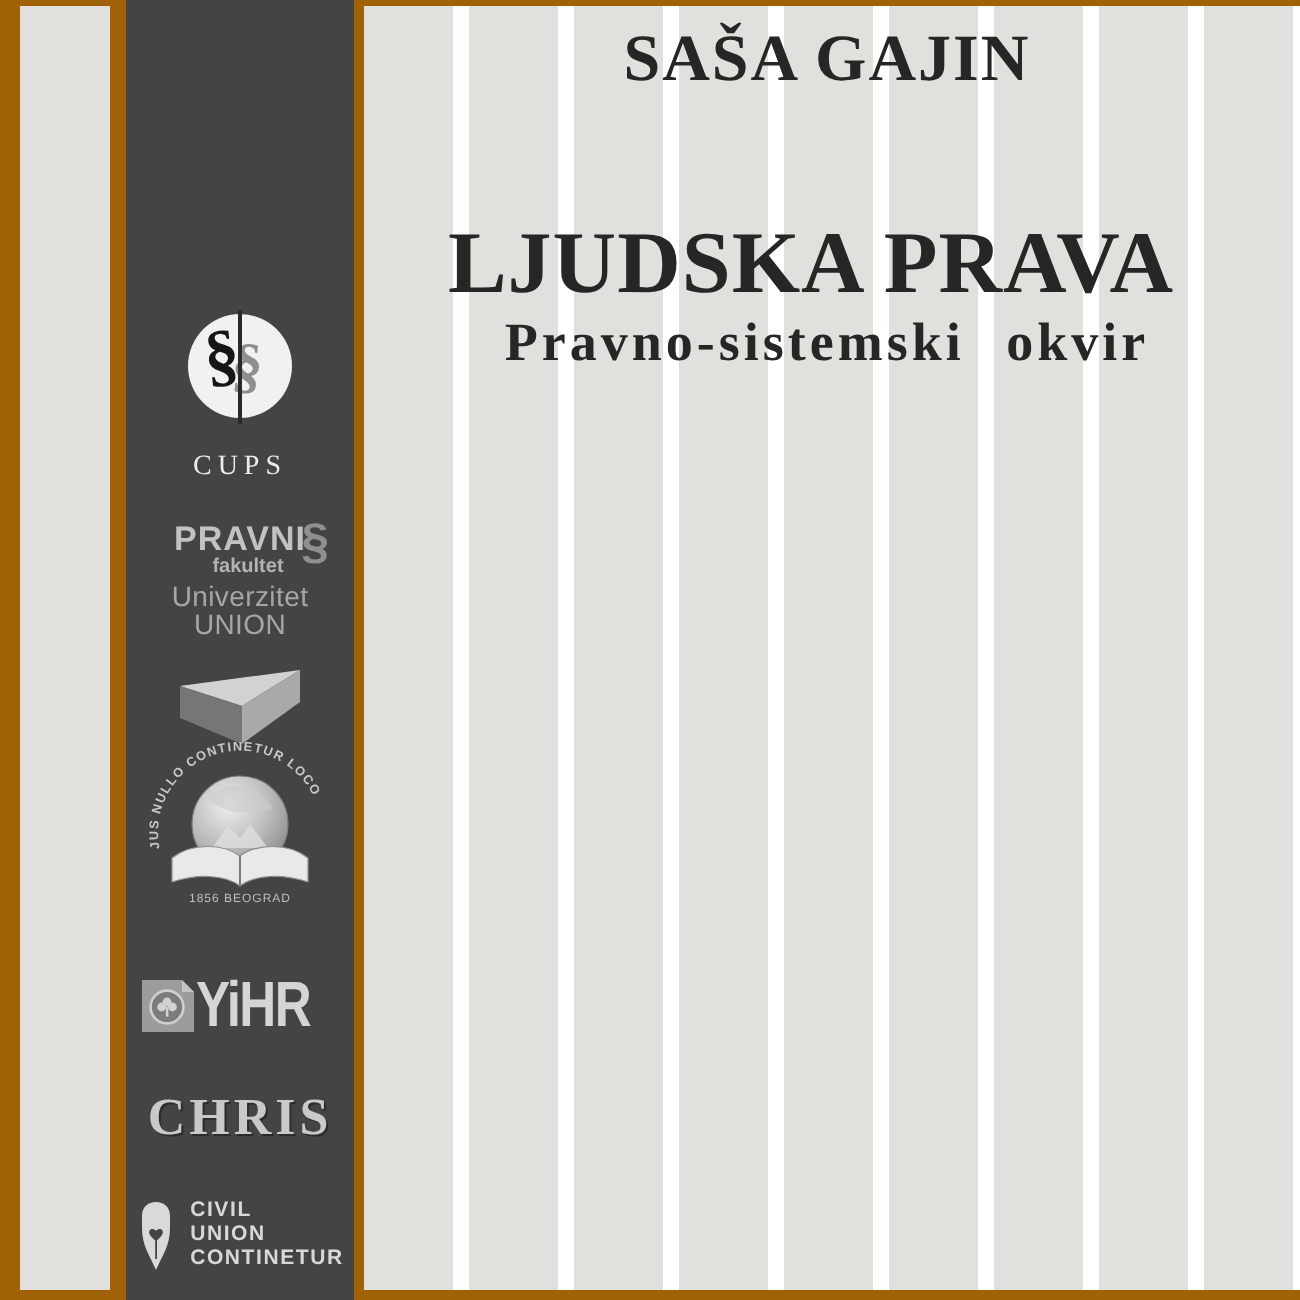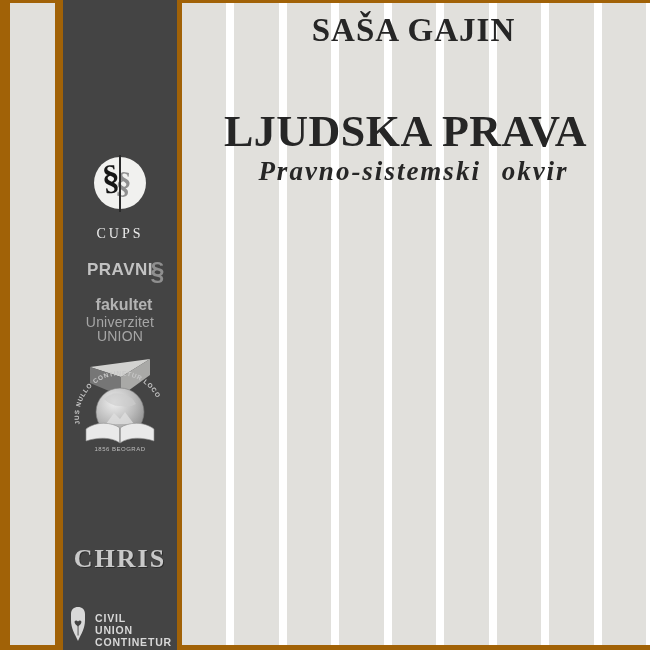--- a/index.html
+++ b/index.html
@@ -13,47 +13,47 @@
   .stripes-right{position:absolute;left:182px;right:0;top:3px;height:642px;
       background:repeating-linear-gradient(90deg,var(--stripe) 0 44.5px,#ffffff 44.5px 52.5px);}
   
   .band{position:absolute;left:63px;top:0;width:114px;height:650px;background:var(--band);}
   .logo{position:absolute;left:0;right:0;display:flex;flex-direction:column;align-items:center;}
   
   .text-block{position:absolute;left:177px;width:473px;top:0;text-align:center;
       color:var(--title-text);font-family:"Liberation Serif",serif;font-weight:bold;}
   .author{position:absolute;left:0;right:0;top:12px;font-size:33px;letter-spacing:1px;}
   .title{position:absolute;left:0;right:16px;top:106px;font-size:44px;letter-spacing:.5px;}
-  .subtitle{position:absolute;left:0;right:0;top:156px;font-size:27px;letter-spacing:2px;word-spacing:12px;font-style:italic;}
+  .subtitle{position:absolute;left:0;right:0;top:156px;font-size:27px;letter-spacing:2px;word-spacing:12px;}
   
   .cups-circle{position:relative;width:52px;height:52px;border-radius:50%;background:#f1f1ef;}
   .cups-sec{position:absolute;font-family:"Liberation Serif",serif;font-weight:bold;line-height:1;}
   .cups-sec.black{left:8px;top:3px;font-size:35px;color:#161616;transform:rotate(-6deg);}
   .cups-sec.gray{left:22px;top:10px;font-size:31px;color:#8f8f8f;transform:rotate(6deg);}
   .cups-line{position:absolute;left:25px;top:-2px;width:1.5px;height:57px;background:#2a2a2a;}
   .cups-label{margin-top:17px;font-family:"Liberation Serif",serif;font-size:14px;
       letter-spacing:3px;color:#ececec;}
   
   .pf{position:relative;color:#c2c2c2;text-align:center;line-height:1;}
   .pf-l1{font-size:17px;font-weight:800;letter-spacing:.5px;position:relative;display:inline-block;}
   .pf-sec{position:absolute;right:-12px;top:-2px;font-size:25px;font-weight:bold;color:#8f8f8f;}
-  .pf-l2{font-size:16px;font-weight:800;color:#b3b3b3;margin-top:19px;margin-left:8px;}
+  .pf-l2{font-size:10px;font-weight:800;color:#b3b3b3;margin-top:0;margin-left:8px;}
   .pf-l3{font-size:14px;color:#a6a6a6;margin-top:2px;letter-spacing:.2px;}
   .pf-prism{margin-top:7px;}
   
   .yihr-row{display:flex;align-items:center;gap:1px;}
   .yihr-text{font-size:32px;font-weight:bold;color:#d5d5d5;line-height:1;
       transform:scaleX(.8);transform-origin:left center;letter-spacing:-1px;}
   
   .chris-text{font-size:26px;font-weight:800;letter-spacing:2px;color:#c9c9c9;
       text-shadow:1px 1px 0 rgba(0,0,0,.35);line-height:1;font-family:Liberation Serif, serif;}
   
   .crd-row{display:flex;align-items:center;gap:7px;}
   .crd-lines{display:flex;flex-direction:column;color:#d8d8d8;font-weight:bold;
-      font-size:10.5px;letter-spacing:.8px;line-height:1.12;margin-top:13px;}
+      font-size:10.5px;letter-spacing:.8px;line-height:1.12;}
 </style>
 </head>
 <body>
 
 <div class="cover">
 
   <div class="stripe-first"></div>
   <div class="stripes-right"></div>
 
   <div class="text-block">
@@ -105,20 +105,34 @@
         <path d="M12,58 C22,50 38,51 46,57 L46,72 C38,66 24,66 12,70 Z" fill="#e9e9e9" stroke="#8d8d8d" stroke-width="0.6"></path>
         <path d="M80,58 C70,50 54,51 46,57 L46,72 C54,66 68,66 80,70 Z" fill="#e9e9e9" stroke="#8d8d8d" stroke-width="0.6"></path>
         <line x1="46" y1="57" x2="46" y2="72" stroke="#6f6f6f" stroke-width="0.8"></line>
         <text font-family="Liberation Sans, sans-serif" font-size="6.4" font-weight="bold" fill="#c8c8c8" letter-spacing="0.7">
           <textPath href="#sealArc" startOffset="5">JUS NULLO CONTINETUR LOCO</textPath>
         </text>
         <text x="46" y="80" text-anchor="middle" font-family="Liberation Sans, sans-serif" font-size="6" fill="#bdbdbd" letter-spacing="0.5">1856 BEOGRAD</text>
       </svg>
     </div>
 
+    <div class="logo" style="top:486px">
+      <div class="yihr-row">
+        <svg width="26" height="27" viewBox="0 0 26 27">
+          <polygon points="0,1 20,1 26,7 26,27 0,27" fill="#9c9c9c"></polygon>
+          <polygon points="20,1 26,7 20,7" fill="#c4c4c4"></polygon>
+          <circle cx="12.5" cy="14.5" r="8.2" fill="#7c7c7c" stroke="#cfcfcf" stroke-width="1.3"></circle>
+          <circle cx="12.5" cy="12" r="2.2" fill="#d2d2d2"></circle>
+          <circle cx="9.8" cy="14.5" r="2.2" fill="#d2d2d2"></circle>
+          <circle cx="15.2" cy="14.5" r="2.2" fill="#d2d2d2"></circle>
+          <rect x="11.9" y="14.5" width="1.3" height="4.8" fill="#d2d2d2"></rect>
+        </svg>
+        <div class="yihr-text">YiHR</div>
+      </div>
+    </div>
 
     <div class="logo" style="top:546px">
       <div class="chris-text">CHRIS</div>
     </div>
 
     <div class="logo" style="top:600px">
       <div class="crd-row">
         <svg width="20" height="36" viewBox="0 0 20 36">
           <path d="M10,1 C14,1 17,3.5 17,8 L17,14 C17,23 13,28 10,35 C7,28 3,23 3,14 L3,8 C3,3.5 6,1 10,1 Z" fill="#d9d9d9"></path>
           <path d="M10,15.5 c-1.8,-2.2 -4.5,-0.5 -3,2 c1,1.6 3,3 3,3 c0,0 2,-1.4 3,-3 c1.5,-2.5 -1.2,-4.2 -3,-2 z" fill="#444444"></path>

